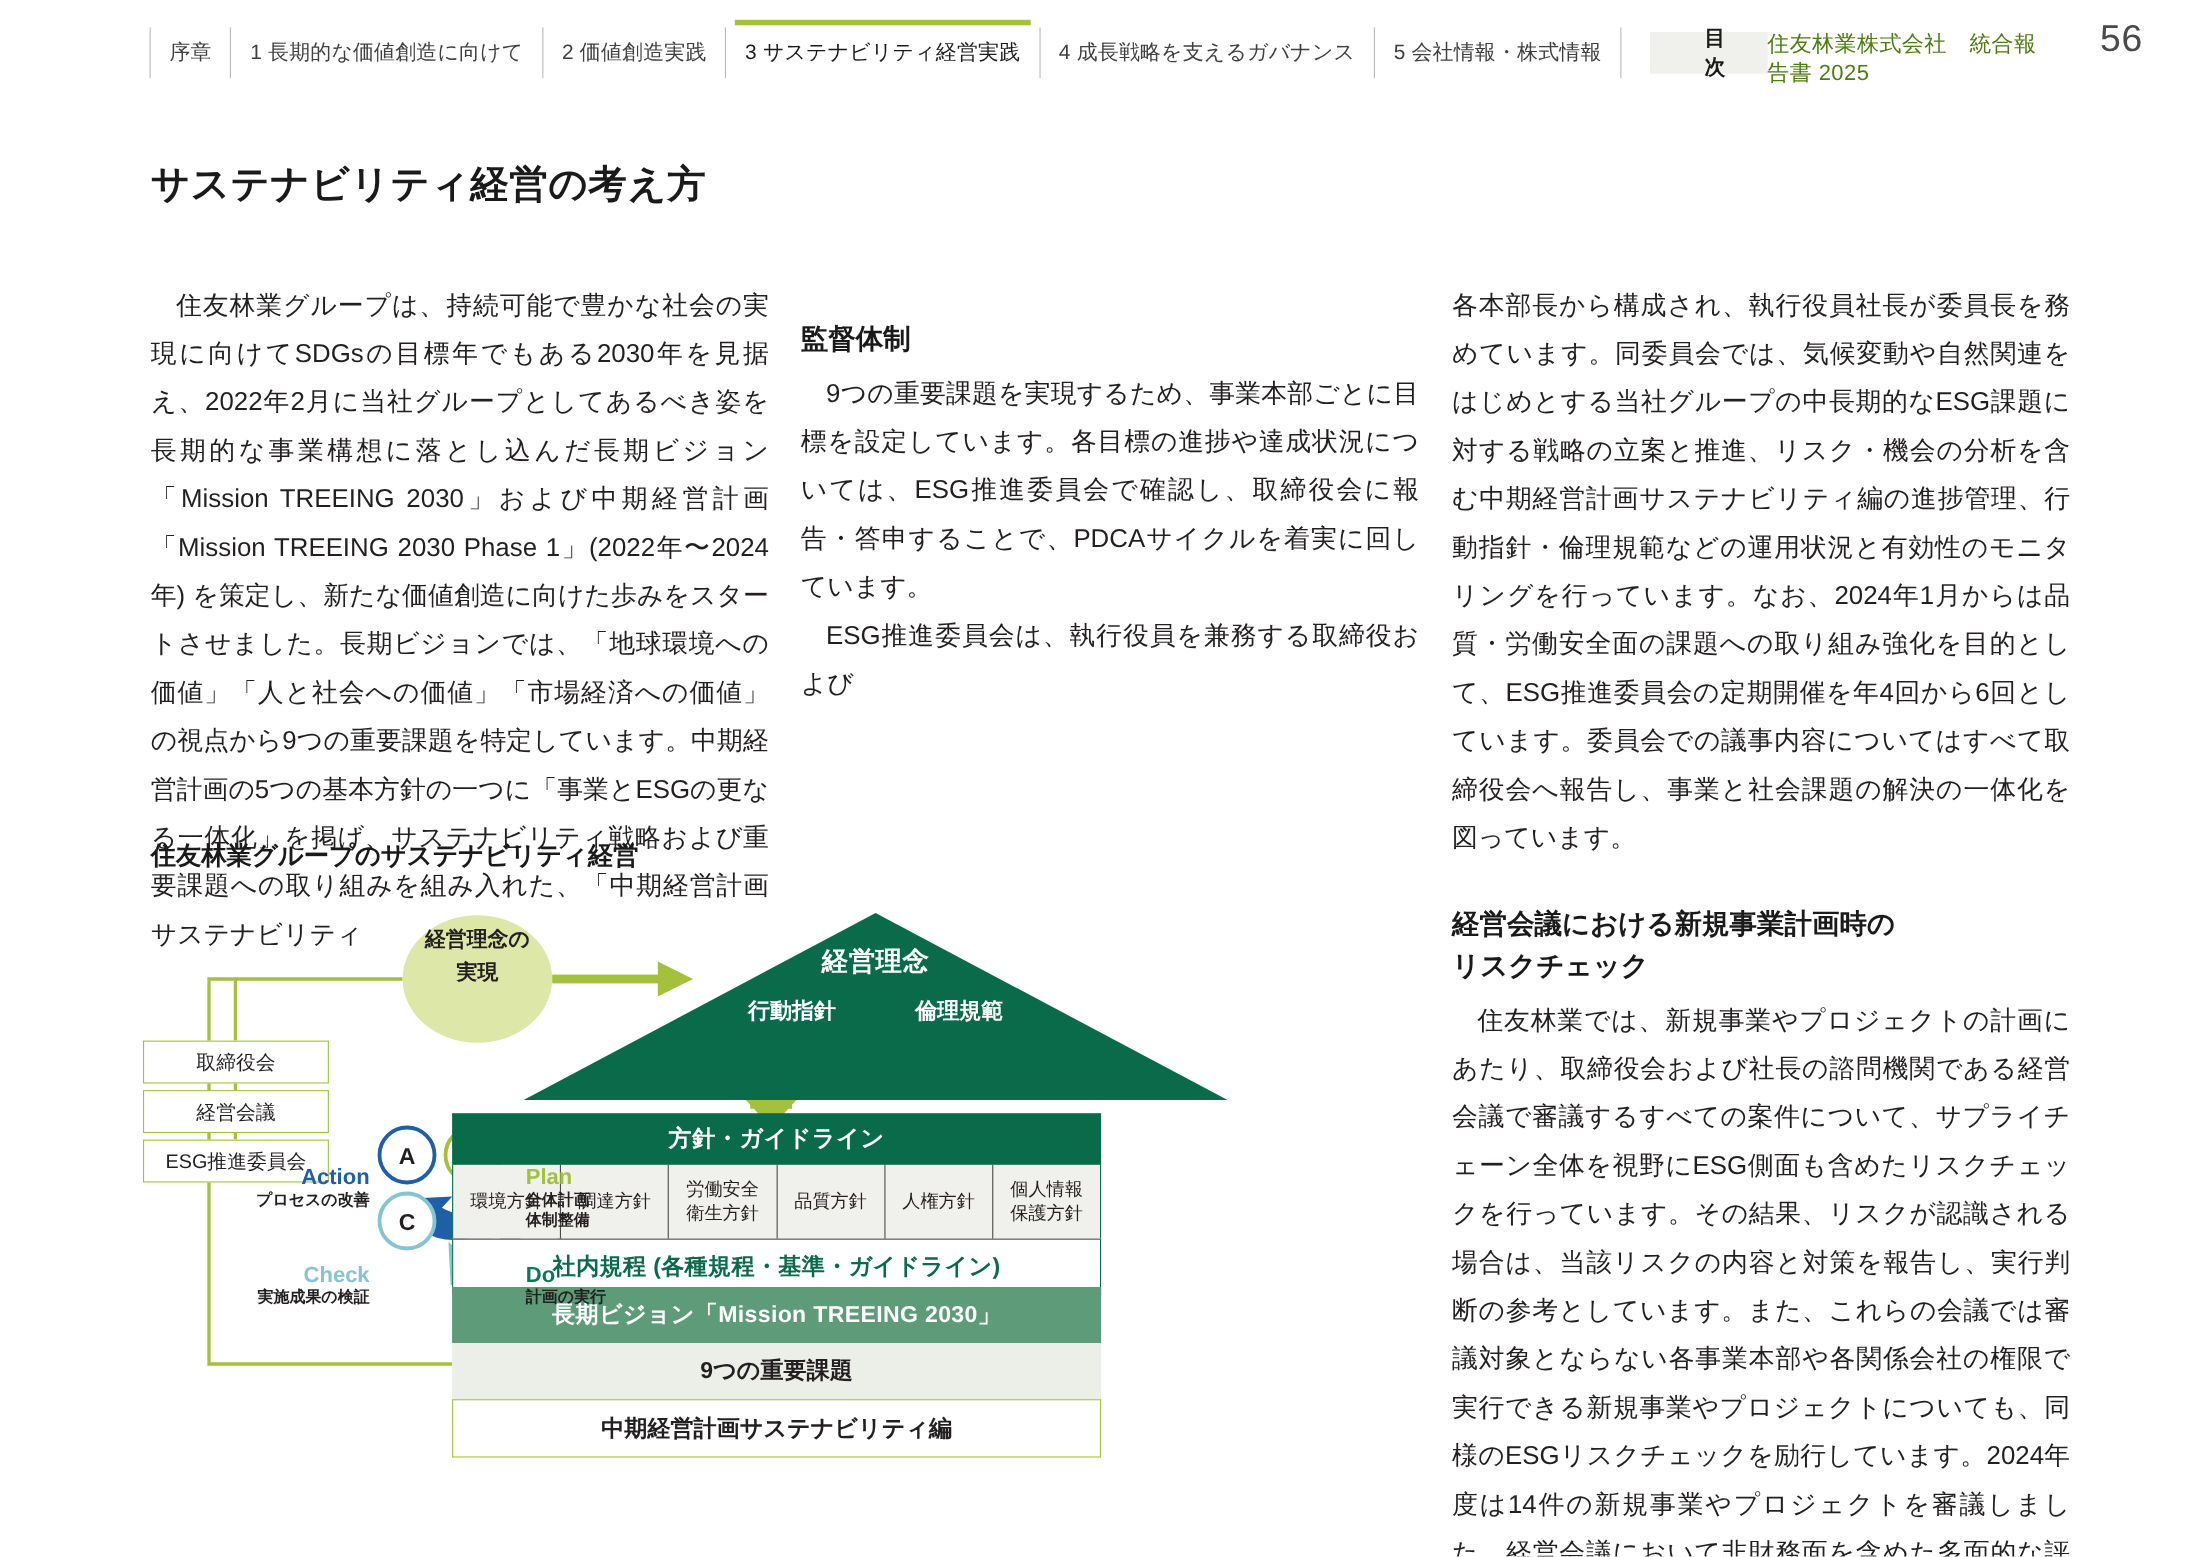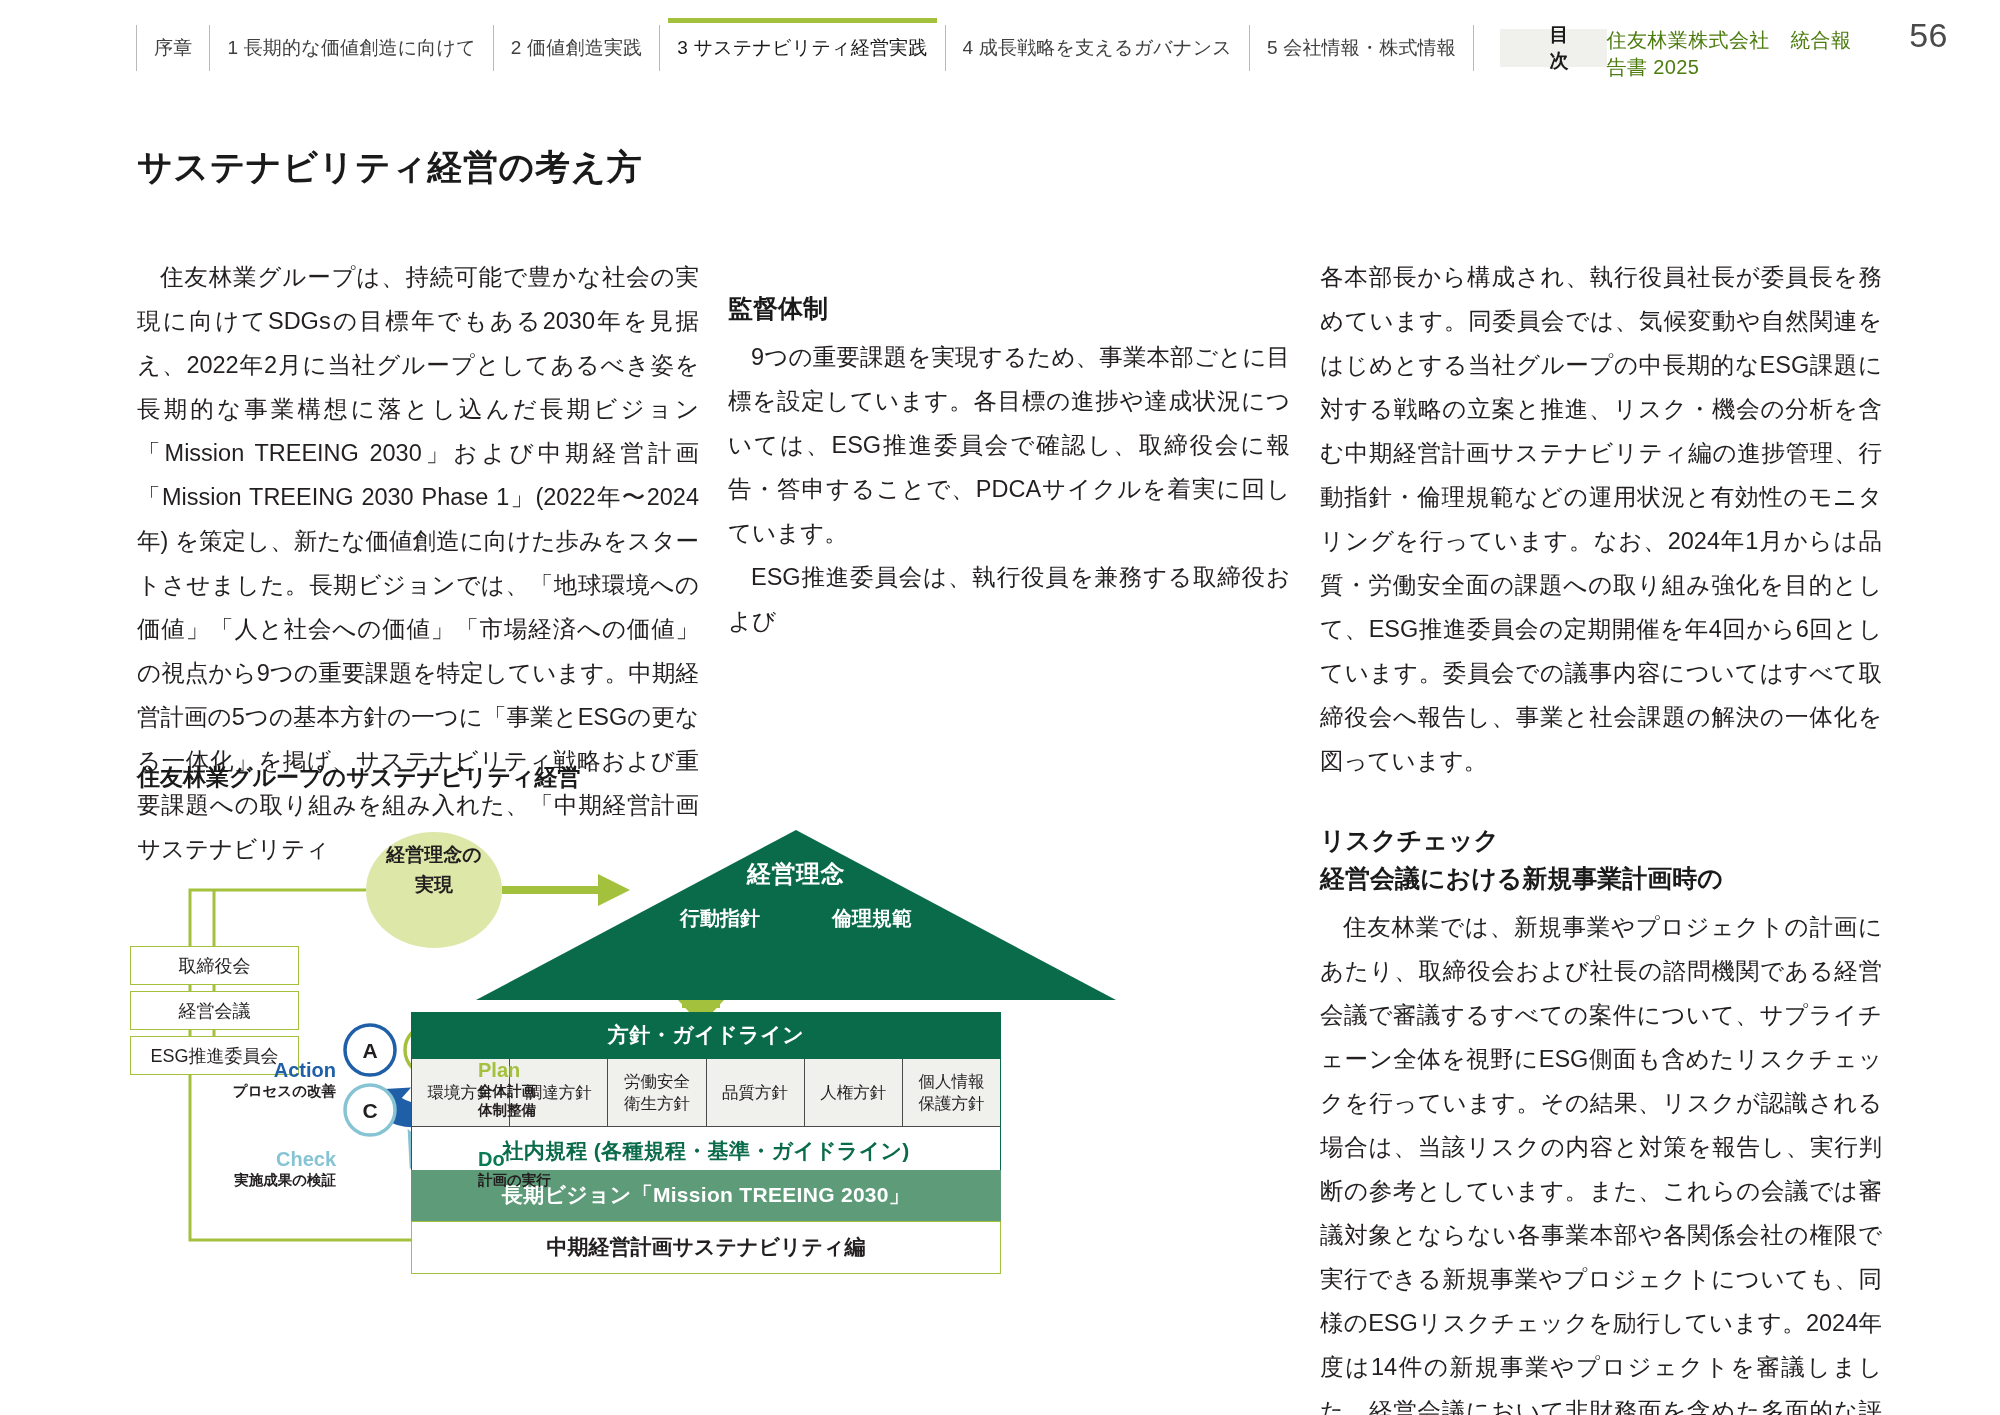--- a/index.html
+++ b/index.html
@@ -216,22 +216,22 @@
 
 <div class="col col2">
   <div class="sub-head first">監督体制</div>
   <p class="para indent">9つの重要課題を実現するため、事業本部ごとに目標を設定しています。各目標の進捗や達成状況については、ESG推進委員会で確認し、取締役会に報告・答申することで、PDCAサイクルを着実に回しています。</p>
   <p class="para indent">ESG推進委員会は、執行役員を兼務する取締役および</p>
 </div>
 
 <div class="col col3">
   <p class="para">各本部長から構成され、執行役員社長が委員長を務めています。同委員会では、気候変動や自然関連をはじめとする当社グループの中長期的なESG課題に対する戦略の立案と推進、リスク・機会の分析を含む中期経営計画サステナビリティ編の進捗管理、行動指針・倫理規範などの運用状況と有効性のモニタリングを行っています。なお、2024年1月からは品質・労働安全面の課題への取り組み強化を目的として、ESG推進委員会の定期開催を年4回から6回としています。委員会での議事内容についてはすべて取締役会へ報告し、事業と社会課題の解決の一体化を図っています。</p>
   <div class="sub-head">
+    <div>経営会議における新規事業計画時の</div>
     <div>リスクチェック</div>
-    <div>経営会議における新規事業計画時の</div>
   </div>
   <p class="para indent">住友林業では、新規事業やプロジェクトの計画にあたり、取締役会および社長の諮問機関である経営会議で審議するすべての案件について、サプライチェーン全体を視野にESG側面も含めたリスクチェックを行っています。その結果、リスクが認識される場合は、当該リスクの内容と対策を報告し、実行判断の参考としています。また、これらの会議では審議対象とならない各事業本部や各関係会社の権限で実行できる新規事業やプロジェクトについても、同様のESGリスクチェックを励行しています。2024年度は14件の新規事業やプロジェクトを審議しました。経営会議において非財務面を含めた多面的な評価を行うことで、持続可能な事業運営につなげています。</p>
 </div>
 
 <div class="fig-caption">住友林業グループのサステナビリティ経営</div>
 
 <div class="diagram">
 
   <svg width="1145" height="480" viewBox="0 0 1145 480">
 
@@ -323,20 +323,21 @@
         </div>
       <div class="policy-cell">
           <span><span>個人情報</span><br><span>保護方針</span></span>
         </div>
     </div>
     <div class="policy-rule">社内規程 (各種規程・基準・ガイドライン)</div>
   </div>
 
   <div class="bars">
     <div class="bar-vision">長期ビジョン「Mission TREEING 2030」</div>
+    <div class="bar-issues">9つの重要課題</div>
     <div class="bar-plan">中期経営計画サステナビリティ編</div>
   </div>
 
   <div class="pdca-lbl" id="pdca-action">
     <div class="pdca-title">Action</div>
     <div class="pdca-desc">プロセスの改善</div>
   </div>
   <div class="pdca-lbl" id="pdca-plan">
     <div class="pdca-title">Plan</div>
     <div class="pdca-desc">全体計画</div>

